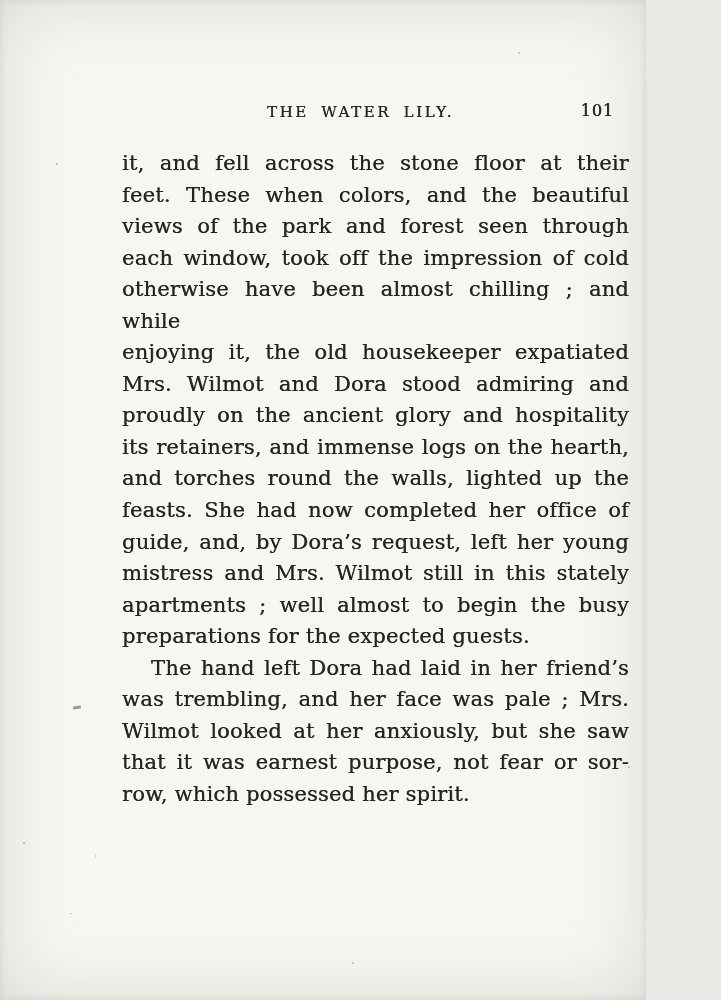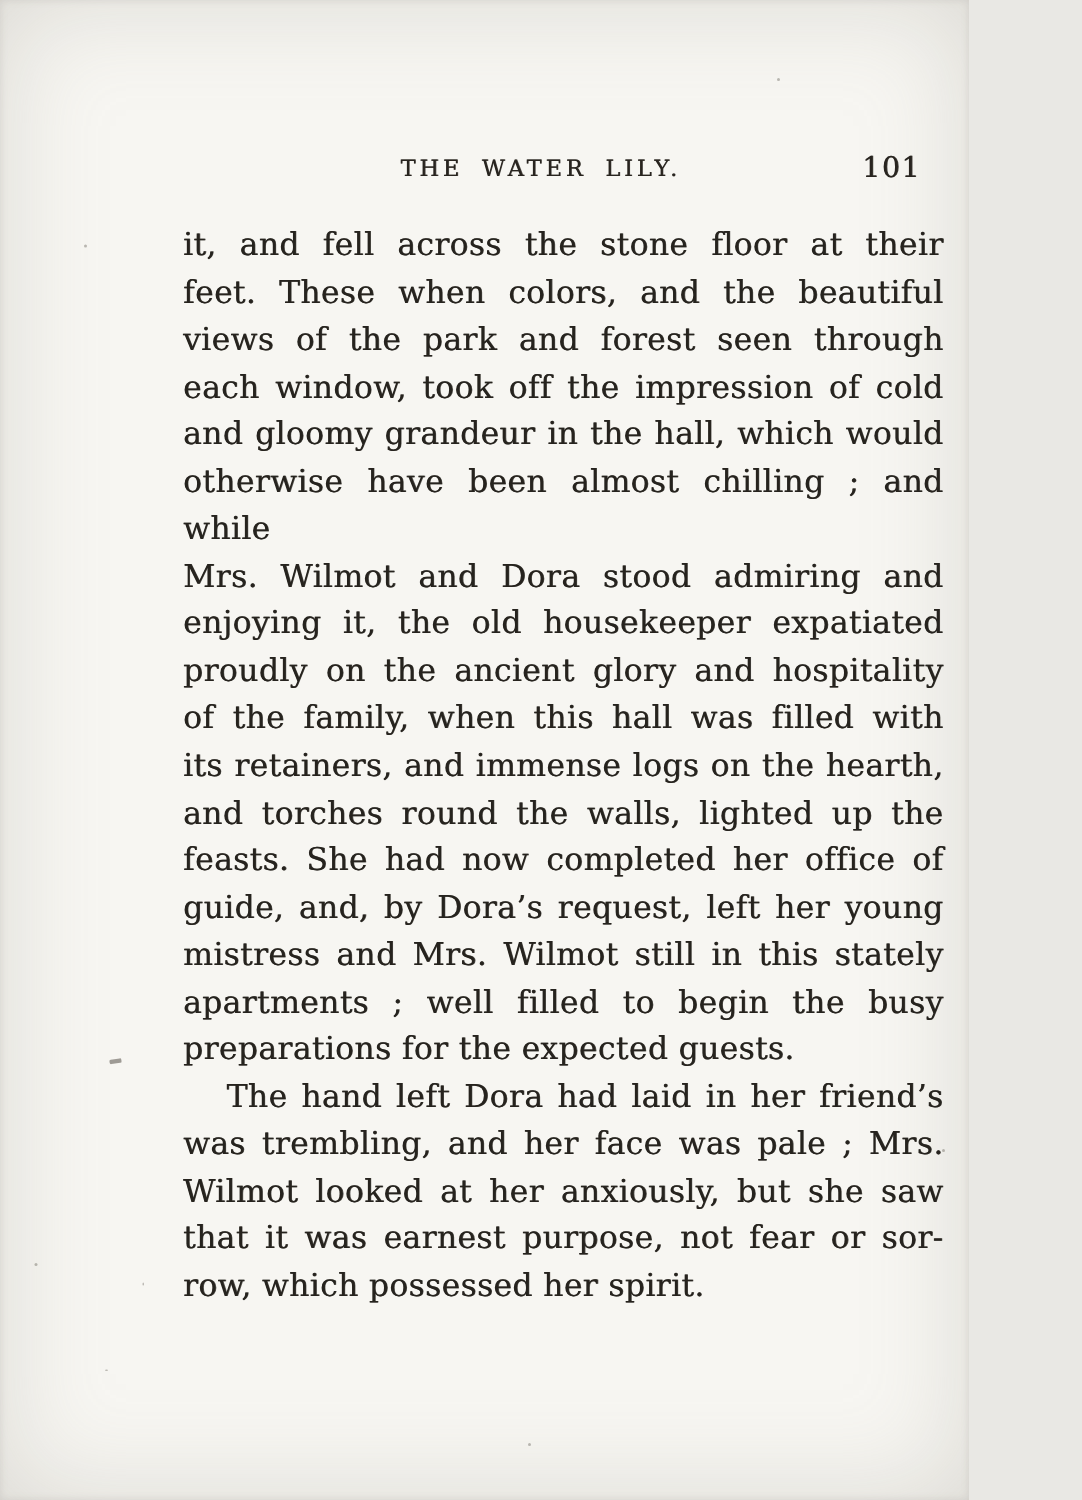--- a/index.html
+++ b/index.html
@@ -24,21 +24,21 @@
   .head-title {
     position: absolute; left: 0; right: 0; top: 2px;
     text-align: center;
     font-size: 15px;
     letter-spacing: 2.6px;
     word-spacing: 5px;
     text-shadow: 0.4px 0 0 rgba(40,36,31,0.8);
   }
   .page-number {
     position: absolute; right: 0; top: 0;
-    font-size: 19px;
+    font-size: 16px;
     letter-spacing: 1px;
     text-shadow: 0.5px 0 0 rgba(40,36,31,0.85);
   }
   .text-block {
     position: absolute;
     left: 122px; top: 148px; width: 507px;
     color: #26231e;
     font-size: 21px;
     line-height: 31.55px;
     letter-spacing: 0.2px;
@@ -71,32 +71,30 @@
     <span class="head-title">THE WATER LILY.</span>
     <span class="page-number">101</span>
   </header>
 
   <main class="text-block">
       <div class="paragraph">
         <div class="line">it, and fell across the stone floor at their</div>
         <div class="line">feet. These when colors, and the beautiful</div>
         <div class="line">views of the park and forest seen through</div>
         <div class="line">each window, took off the impression of cold</div>
-        <div class="line">and gloomy grandeur in the hall, which would</div>
         <div class="line">otherwise have been almost chilling ; and while</div>
+        <div class="line">enjoying it, the old housekeeper expatiated</div>
         <div class="line">Mrs. Wilmot and Dora stood admiring and</div>
-        <div class="line">enjoying it, the old housekeeper expatiated</div>
         <div class="line">proudly on the ancient glory and hospitality</div>
-        <div class="line">of the family, when this hall was filled with</div>
         <div class="line">its retainers, and immense logs on the hearth,</div>
         <div class="line">and torches round the walls, lighted up the</div>
         <div class="line">feasts. She had now completed her office of</div>
         <div class="line">guide, and, by Dora’s request, left her young</div>
         <div class="line">mistress and Mrs. Wilmot still in this stately</div>
-        <div class="line">apartments ; well filled to begin the busy</div>
+        <div class="line">apartments ; well almost to begin the busy</div>
         <div class="line last">preparations for the expected guests.</div>
       </div>
       <div class="paragraph indent">
         <div class="line">The hand left Dora had laid in her friend’s</div>
         <div class="line">was trembling, and her face was pale ; Mrs.</div>
         <div class="line">Wilmot looked at her anxiously, but she saw</div>
         <div class="line">that it was earnest purpose, not fear or sor-</div>
         <div class="line last">row, which possessed her spirit.</div>
       </div>
     </main>

